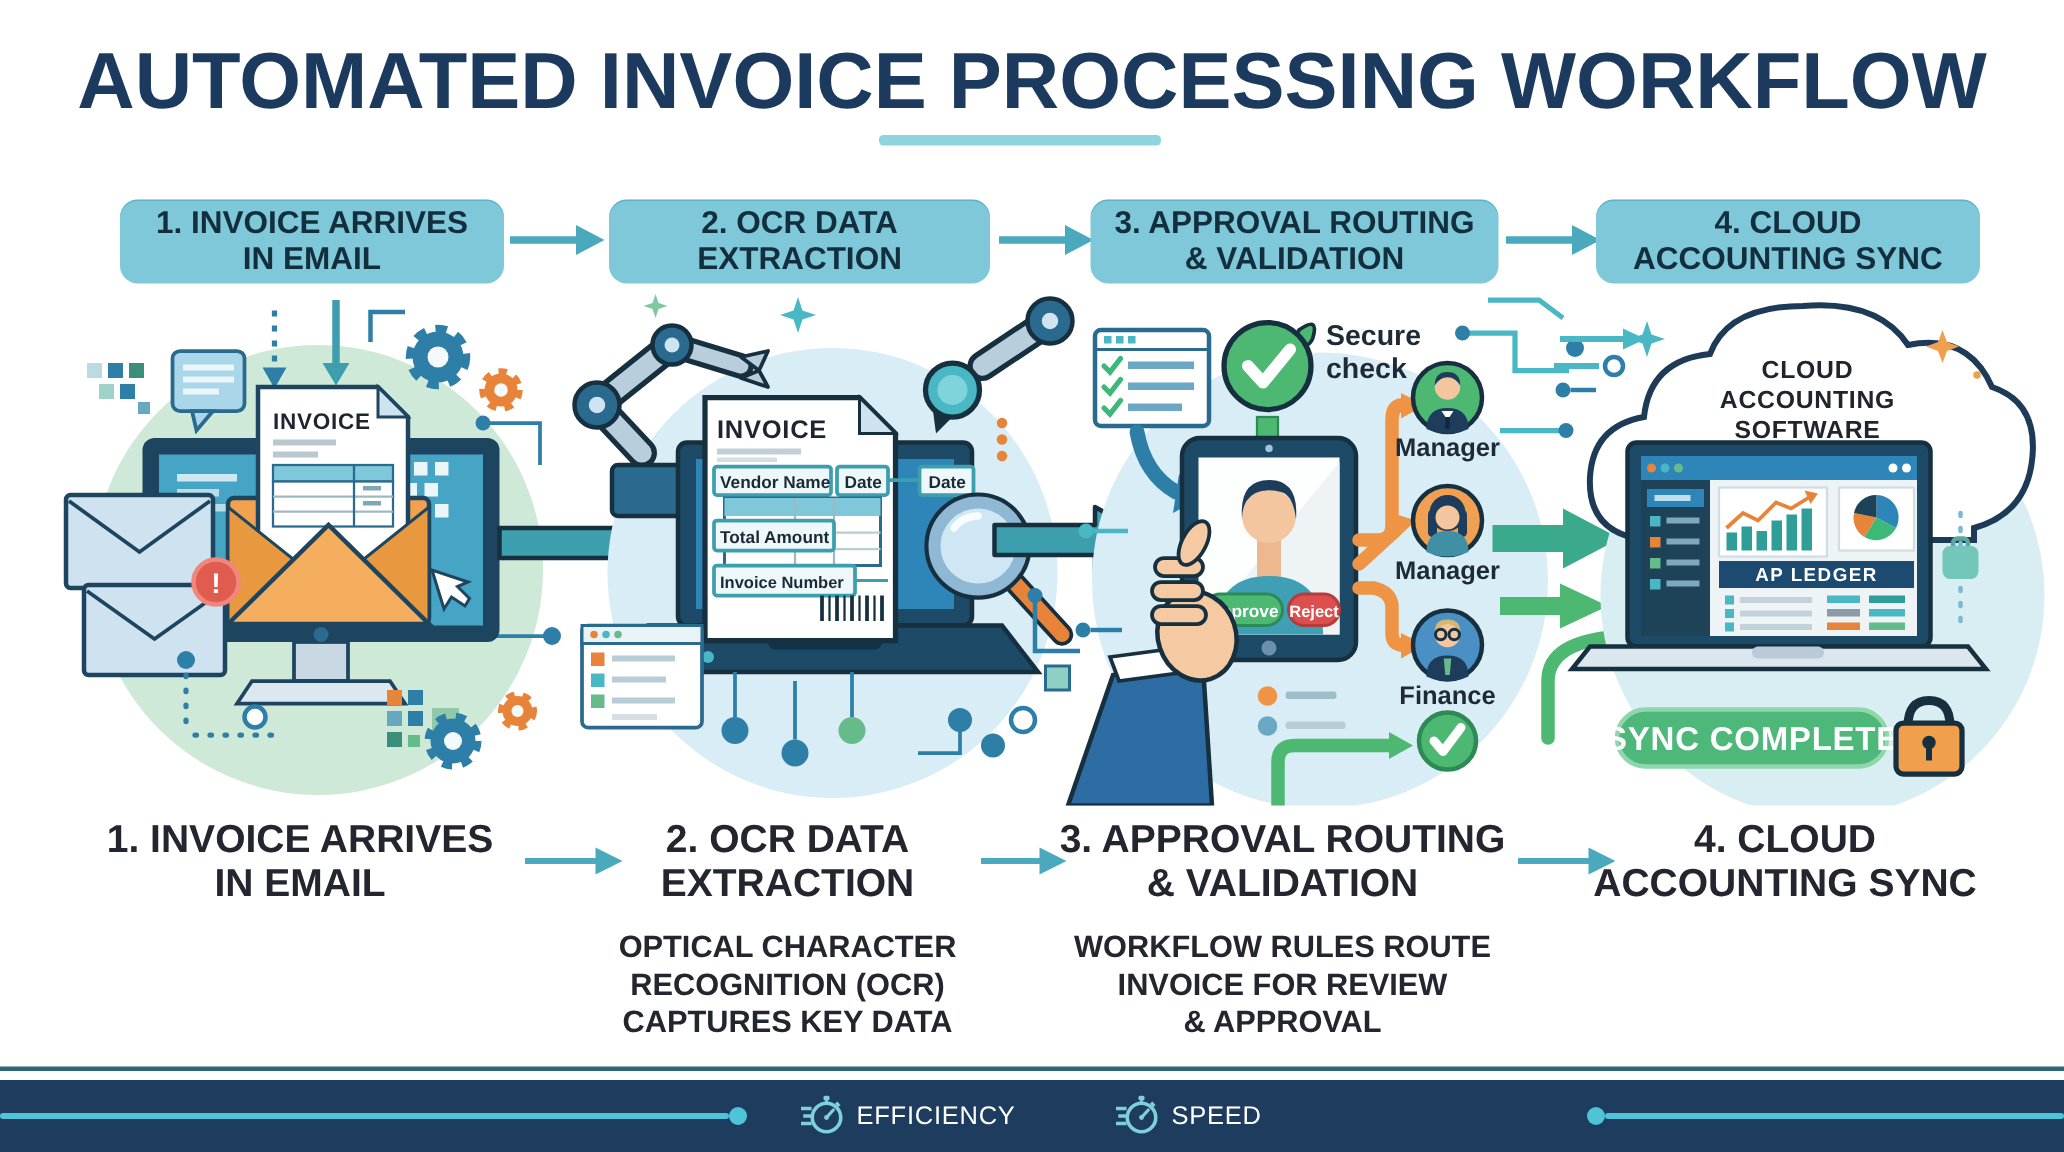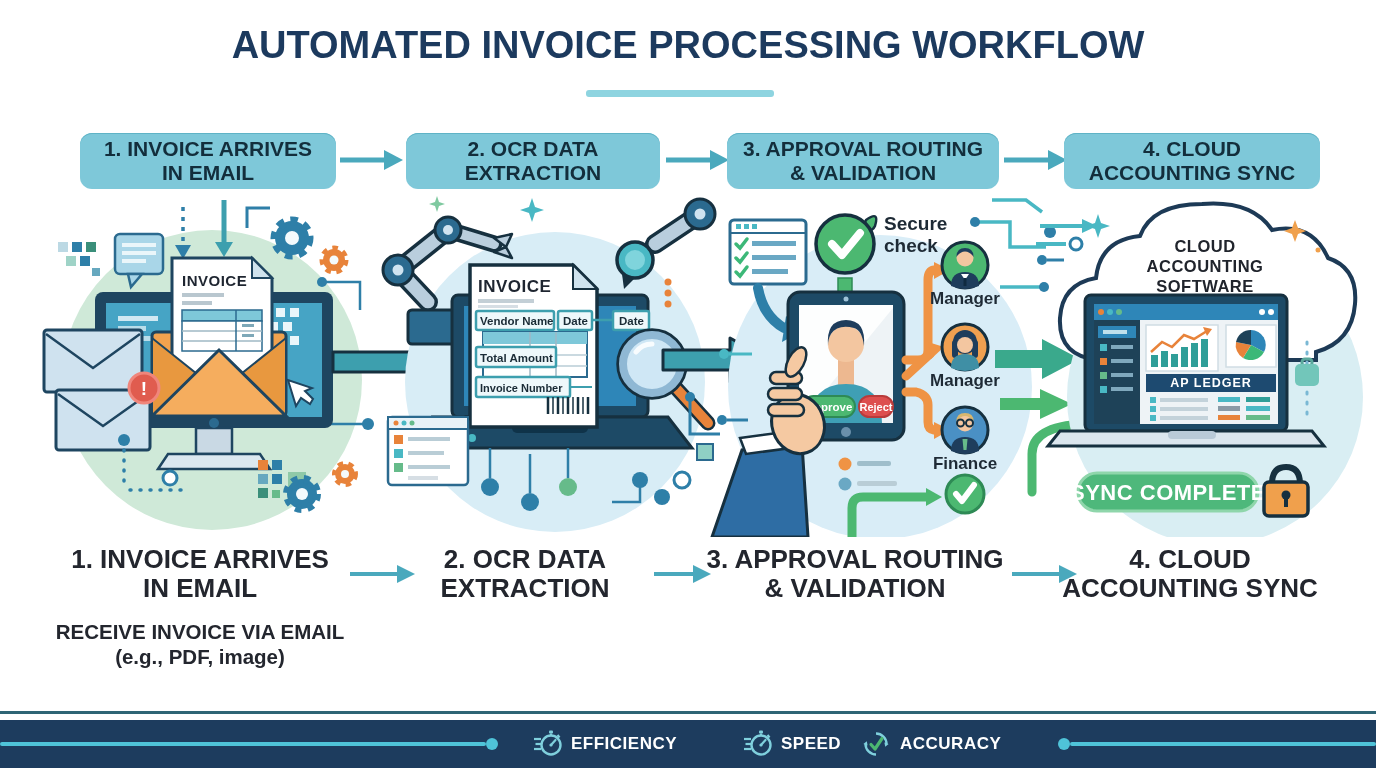--- a/index.html
+++ b/index.html
@@ -1,20 +1,20 @@
 <!DOCTYPE html>
 <html><head>
 <meta charset="utf-8">
 <style>
   html,body{margin:0;padding:0;}
   body{width:1376px;height:768px;position:relative;overflow:hidden;background:#ffffff;
        font-family:"Liberation Sans",sans-serif;}
   .abs{position:absolute;}
   
-  .page-title{left:0;right:0;top:24px;text-align:center;font-size:38px;font-weight:800;
+  .page-title{left:0;right:0;top:24px;text-align:center;font-size:53px;font-weight:800;
     color:#1c3a5e;letter-spacing:0px;white-space:nowrap;}
   .title-underline{left:586px;top:90px;width:188px;height:7px;background:#8ed4e0;border-radius:3px;}
   
   .step-box{background:#7ec8d9;border-radius:12px;display:flex;align-items:center;justify-content:center;
     text-align:center;font-weight:800;font-size:21px;line-height:1.12;color:#132e3c;white-space:pre-line;
     height:56px;box-shadow:0 1px 0 #5fb3c6 inset;}
   .sb1{left:80px;top:133px;width:256px;}
   .sb2{left:406px;top:133px;width:254px;}
   .sb3{left:727px;top:133px;width:272px;}
   .sb4{left:1064px;top:133px;width:256px;}
@@ -25,21 +25,21 @@
   .d1{left:45px;top:545px;width:310px;}
   .d2{left:395px;top:545px;width:260px;}
   .d3{left:705px;top:545px;width:300px;}
   .d4{left:1040px;top:545px;width:300px;}
   
   .footer-rule{left:0;top:711px;width:1376px;height:3px;background:#2f6575;}
   .footer-bar{left:0;top:720px;width:1376px;height:48px;background:#1d3c5e;}
   .fline{position:absolute;top:22px;height:4px;background:#4fc3d8;border-radius:2px;}
   .fdot{position:absolute;width:12px;height:12px;border-radius:50%;background:#4fc3d8;top:18px;}
   .badge{position:absolute;top:9px;display:flex;align-items:center;gap:8px;}
-  .badge span{color:#ffffff;font-size:17px;font-weight:700;letter-spacing:0.5px;}
+  .badge span{color:#ffffff;font-size:17px;font-weight:400;letter-spacing:0.5px;}
   svg{font-family:"Liberation Sans",sans-serif;display:block;}
   svg text{font-family:"Liberation Sans",sans-serif;}
 </style>
 </head>
 <body>
 
 <div class="abs page-title">AUTOMATED INVOICE PROCESSING WORKFLOW</div>
 <div class="abs title-underline"></div>
 
 <div class="abs step-box sb1"><span>1. INVOICE ARRIVES
@@ -516,38 +516,42 @@
       <rect x="1264" y="290" width="44" height="34" rx="5" fill="#f0a04c" stroke="#16303f" stroke-width="3.5"></rect>
       <circle cx="1286" cy="303" r="4.5" fill="#16303f"></circle>
         <rect x="1284" y="305" width="4" height="10" fill="#16303f"></rect>
     </g>
   </g>
 </svg>
 
 <div class="abs desc d1">
   <h3>1. INVOICE ARRIVES
 IN EMAIL</h3>
-  <p>RECEIVE INVOICE VIA EMAIL
-(e.g., PDF, image)</p>
 </div>
 <svg class="abs" style="left:348px;top:563px;" width="68" height="22">
   <line x1="2" y1="11" x2="50" y2="11" stroke="#4aa9bd" stroke-width="4"></line>
     <polygon points="49,2 67,11 49,20" fill="#4aa9bd"></polygon>
 </svg>
 <div class="abs desc d2">
   <h3>2. OCR DATA
 EXTRACTION</h3>
+  <p>OPTICAL CHARACTER
+RECOGNITION (OCR)
+CAPTURES KEY DATA</p>
 </div>
 <svg class="abs" style="left:652px;top:563px;" width="60" height="22">
   <line x1="2" y1="11" x2="42" y2="11" stroke="#4aa9bd" stroke-width="4"></line>
     <polygon points="41,2 59,11 41,20" fill="#4aa9bd"></polygon>
 </svg>
 <div class="abs desc d3">
   <h3>3. APPROVAL ROUTING
 &amp; VALIDATION</h3>
+  <p>WORKFLOW RULES ROUTE
+INVOICE FOR REVIEW
+&amp; APPROVAL</p>
 </div>
 <svg class="abs" style="left:1010px;top:563px;" width="68" height="22">
   <line x1="2" y1="11" x2="50" y2="11" stroke="#4aa9bd" stroke-width="4"></line>
     <polygon points="49,2 67,11 49,20" fill="#4aa9bd"></polygon>
 </svg>
 <div class="abs desc d4">
   <h3>4. CLOUD
 ACCOUNTING SYNC</h3>
 </div>
 
@@ -579,26 +583,16 @@
       <rect x="16" y="1.5" width="4" height="3" rx="1" fill="#7fd0dd"></rect>
       <line x1="18" y1="4.5" x2="18" y2="7" stroke="#7fd0dd" stroke-width="2.2"></line>
       <line x1="24.5" y1="6" x2="26.5" y2="8.5" stroke="#7fd0dd" stroke-width="2.2"></line>
       <circle cx="18" cy="16" r="9.5" fill="none" stroke="#7fd0dd" stroke-width="2.4"></circle>
       <line x1="18" y1="16" x2="22.5" y2="11" stroke="#7fd0dd" stroke-width="2.2" stroke-linecap="round"></line>
       <circle cx="18" cy="16" r="1.6" fill="#7fd0dd"></circle>
     </svg>
     <span>SPEED</span>
   </div>
 
-  <div class="badge" style="left:860px;">
-    <svg width="32" height="30" viewBox="0 0 30 30">
-      <path d="M15,4.5 A10.5,10.5 0 0 1 25.5,15" fill="none" stroke="#7fd0dd" stroke-width="2.4"></path>
-      <path d="M15,25.5 A10.5,10.5 0 0 1 4.5,15" fill="none" stroke="#7fd0dd" stroke-width="2.4"></path>
-      <polygon points="23.4,13.6 27.6,15 24.2,17.8" fill="#7fd0dd"></polygon>
-      <polygon points="6.6,16.4 2.4,15 5.8,12.2" fill="#7fd0dd"></polygon>
-      <polyline points="10,15.5 14,20 21,9.5" fill="none" stroke="#4cb871" stroke-width="3.2" stroke-linecap="round" stroke-linejoin="round"></polyline>
-    </svg>
-    <span>ACCURACY</span>
-  </div>
 
   <div class="fdot" style="left:1058px;"></div>
   <div class="fline" style="left:1070px;width:306px;"></div>
 </div>
 
 </body></html>

